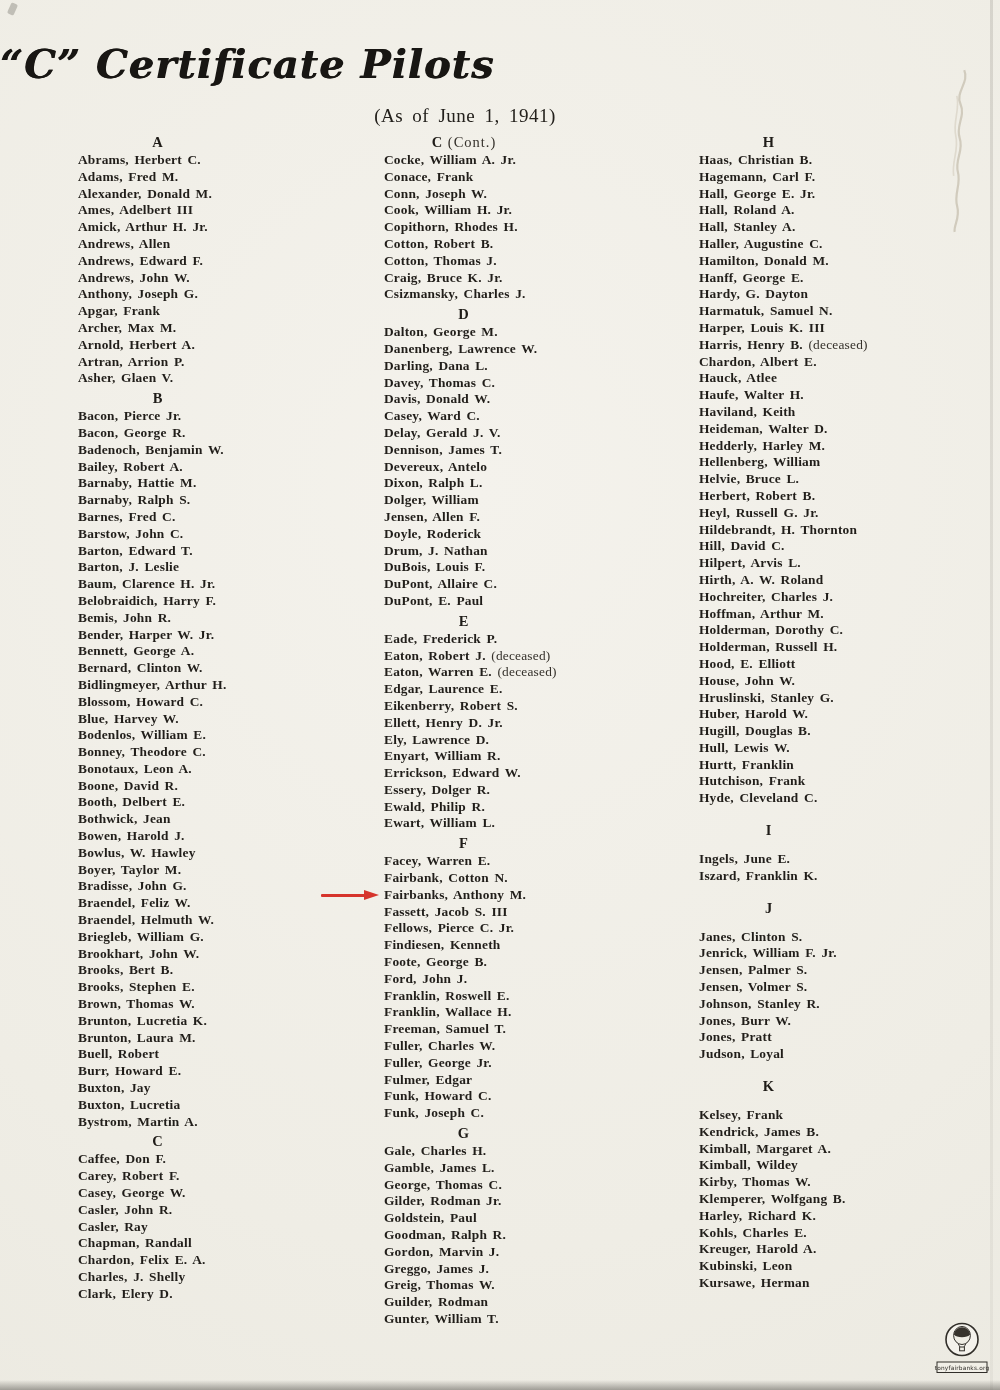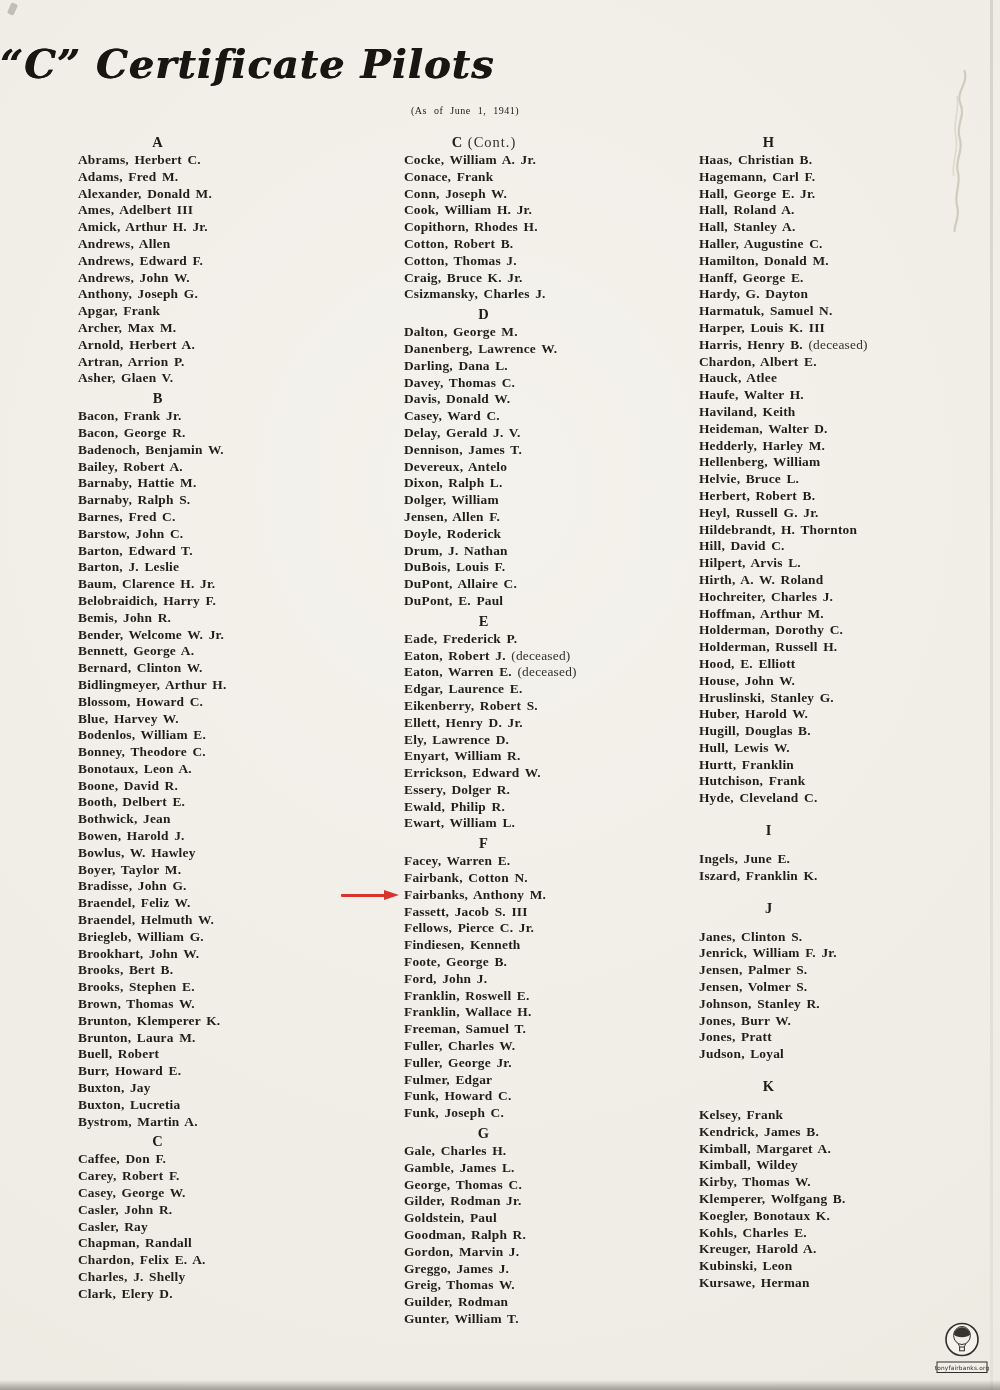--- a/index.html
+++ b/index.html
@@ -9,25 +9,25 @@
     font-family:"Liberation Serif", serif;
   }
   .title {
     position:absolute; top:40px; left:0; width:920px; 
     font-family:"DejaVu Serif", serif; font-style:italic; font-weight:bold;
     font-size:40px; color:#181613; letter-spacing:1px;
     text-shadow:0.6px 0 0 #181613;
   }
   .subtitle {
     position:absolute; top:105px; left:0; width:930px; text-align:center;
-    font-size:10px; color:#23201c; letter-spacing:0.5px; word-spacing:4px;
+    font-size:19px; color:#23201c; letter-spacing:0.5px; word-spacing:4px;
   }
   .column { position:absolute; top:131px; }
   .column-1 { left:78px;  width:280px; }
-  .column-2 { left:404px; width:285px; }
+  .column-2 { left:384px; width:285px; }
   .column-3 { left:699px; width:292px; }
   .section-header {
     width:160px; text-align:center; font-weight:bold; font-size:14.5px;
     height:17px; line-height:17px; margin:3px 0 1px; letter-spacing:1px; color:#1f1c18;
     white-space:nowrap;
   }
   .column-3 .section-header { width:140px; }
   .section-header.spacious { margin:15px 0 12px; }
   .name-row {
     height:16.8px; line-height:16.8px; font-size:13.4px; font-weight:bold;
@@ -79,34 +79,34 @@
       <div class="name-row">Andrews, Allen</div>
       <div class="name-row">Andrews, Edward F.</div>
       <div class="name-row">Andrews, John W.</div>
       <div class="name-row">Anthony, Joseph G.</div>
       <div class="name-row">Apgar, Frank</div>
       <div class="name-row">Archer, Max M.</div>
       <div class="name-row">Arnold, Herbert A.</div>
       <div class="name-row">Artran, Arrion P.</div>
       <div class="name-row">Asher, Glaen V.</div>
       <div class="section-header">B</div>
-      <div class="name-row">Bacon, Frank Jr.</div>
+      <div class="name-row">Bacon, Pierce Jr.</div>
       <div class="name-row">Bacon, George R.</div>
       <div class="name-row">Badenoch, Benjamin W.</div>
       <div class="name-row">Bailey, Robert A.</div>
       <div class="name-row">Barnaby, Hattie M.</div>
       <div class="name-row">Barnaby, Ralph S.</div>
       <div class="name-row">Barnes, Fred C.</div>
       <div class="name-row">Barstow, John C.</div>
       <div class="name-row">Barton, Edward T.</div>
       <div class="name-row">Barton, J. Leslie</div>
       <div class="name-row">Baum, Clarence H. Jr.</div>
       <div class="name-row">Belobraidich, Harry F.</div>
       <div class="name-row">Bemis, John R.</div>
-      <div class="name-row">Bender, Welcome W. Jr.</div>
+      <div class="name-row">Bender, Harper W. Jr.</div>
       <div class="name-row">Bennett, George A.</div>
       <div class="name-row">Bernard, Clinton W.</div>
       <div class="name-row">Bidlingmeyer, Arthur H.</div>
       <div class="name-row">Blossom, Howard C.</div>
       <div class="name-row">Blue, Harvey W.</div>
       <div class="name-row">Bodenlos, William E.</div>
       <div class="name-row">Bonney, Theodore C.</div>
       <div class="name-row">Bonotaux, Leon A.</div>
       <div class="name-row">Boone, David R.</div>
       <div class="name-row">Booth, Delbert E.</div>
@@ -115,21 +115,21 @@
       <div class="name-row">Bowlus, W. Hawley</div>
       <div class="name-row">Boyer, Taylor M.</div>
       <div class="name-row">Bradisse, John G.</div>
       <div class="name-row">Braendel, Feliz W.</div>
       <div class="name-row">Braendel, Helmuth W.</div>
       <div class="name-row">Briegleb, William G.</div>
       <div class="name-row">Brookhart, John W.</div>
       <div class="name-row">Brooks, Bert B.</div>
       <div class="name-row">Brooks, Stephen E.</div>
       <div class="name-row">Brown, Thomas W.</div>
-      <div class="name-row">Brunton, Klemperer K.</div>
+      <div class="name-row">Brunton, Lucretia K.</div>
       <div class="name-row">Brunton, Laura M.</div>
       <div class="name-row">Buell, Robert</div>
       <div class="name-row">Burr, Howard E.</div>
       <div class="name-row">Buxton, Jay</div>
       <div class="name-row">Buxton, Lucretia</div>
       <div class="name-row">Bystrom, Martin A.</div>
       <div class="section-header">C</div>
       <div class="name-row">Caffee, Don F.</div>
       <div class="name-row">Carey, Robert F.</div>
       <div class="name-row">Casey, George W.</div>
@@ -265,21 +265,21 @@
       <div class="name-row">Jones, Burr W.</div>
       <div class="name-row">Jones, Pratt</div>
       <div class="name-row">Judson, Loyal</div>
       <div class="section-header spacious">K</div>
       <div class="name-row">Kelsey, Frank</div>
       <div class="name-row">Kendrick, James B.</div>
       <div class="name-row">Kimball, Margaret A.</div>
       <div class="name-row">Kimball, Wildey</div>
       <div class="name-row">Kirby, Thomas W.</div>
       <div class="name-row">Klemperer, Wolfgang B.</div>
-      <div class="name-row">Koegler, Bonotaux K.</div>
+      <div class="name-row">Harley, Richard K.</div>
       <div class="name-row">Kohls, Charles E.</div>
       <div class="name-row">Kreuger, Harold A.</div>
       <div class="name-row">Kubinski, Leon</div>
       <div class="name-row">Kursawe, Herman</div>
     </div>
 
   <svg class="edge-mark" width="26" height="170" viewBox="0 0 26 170">
     <path d="M14,4 C20,16 6,26 12,38 C18,50 8,60 13,72 C18,84 9,94 13,106 C17,118 10,128 14,140 C18,152 11,160 13,166" fill="none" stroke="#c3bcab" stroke-width="2.2" opacity="0.7"></path>
     <path d="M8,30 C12,44 5,56 9,70 C13,84 6,96 9,110" fill="none" stroke="#cdc6b5" stroke-width="1.6" opacity="0.5"></path>
   </svg>

